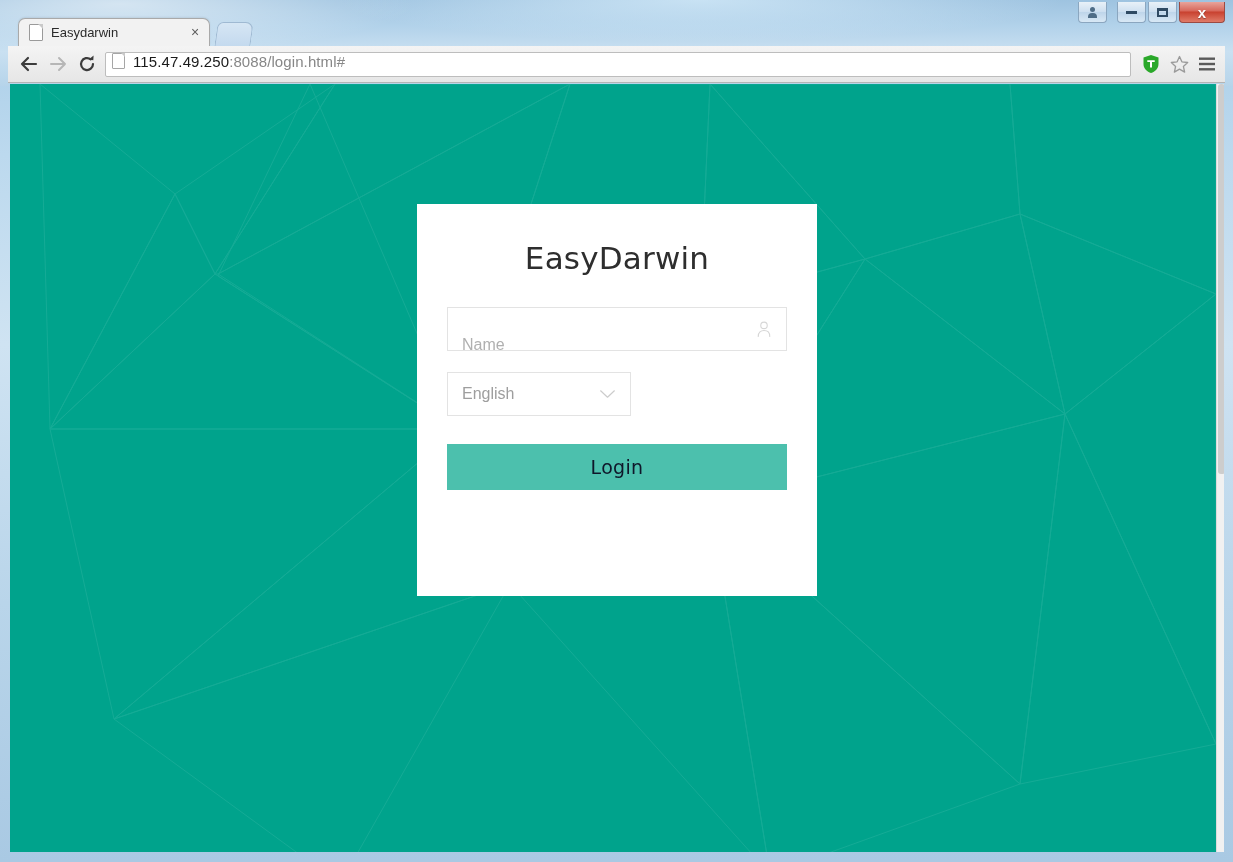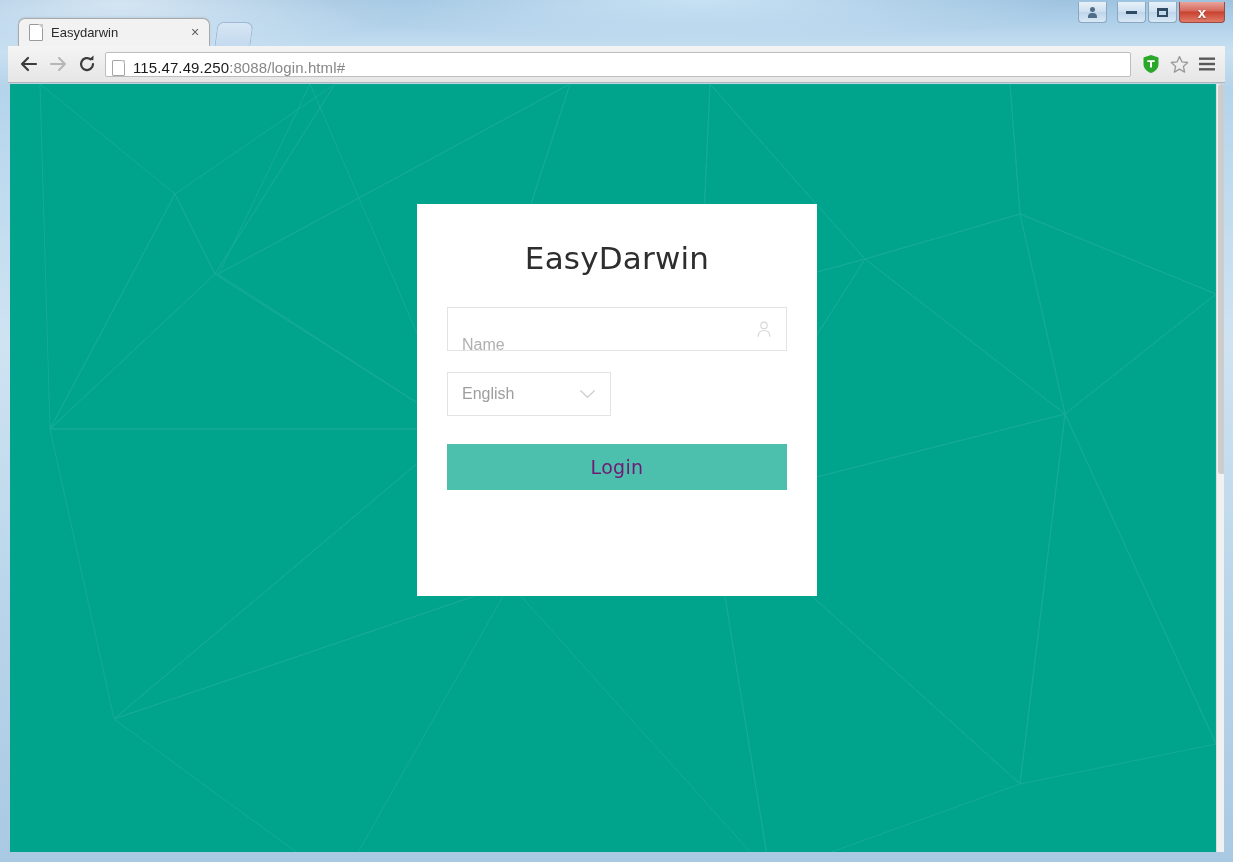--- a/index.html
+++ b/index.html
@@ -183,21 +183,21 @@
   }
   .arrow-svg { display: block; }
   .omnibox {
     flex: 1 1 auto;
     height: 25px;
     margin: 0 6px 0 4px;
     background: #fff;
     border: 1px solid #bdbdbd;
     border-radius: 2px;
     display: flex;
-    align-items: flex-end;
+    align-items: flex-start;
     padding: 0 6px;
     box-sizing: border-box;
   }
   .page-icon {
     width: 11px; height: 14px;
     background: #fff;
     border: 1px solid #a6a6a6;
     border-radius: 1px;
     position: relative;
     flex: 0 0 auto;
@@ -313,21 +313,21 @@
   .field-icon {
     position: absolute;
     right: 13px;
     top: 50%;
     transform: translateY(-50%);
     width: 18px; height: 18px;
     pointer-events: none;
   }
   .select-wrap {
     position: relative;
-    width: 164px;
+    width: 184px;
     height: 44px;
     border: 1px solid #e3e3e3;
     background: #fff;
     box-sizing: border-box;
     margin-bottom: 28px;
   }
   .select-wrap .sel-value {
     position: absolute;
     left: 14px;
     top: 50%;
@@ -342,21 +342,21 @@
     transform: translateY(-50%);
     width: 17px; height: 11px;
     pointer-events: none;
   }
   .login-btn {
     display: block;
     width: 100%;
     height: 46px;
     background: #4cc0ad;
     border: none;
-    color: #701a75;
+    color: #0f172a;
     font-size: 19px;
     letter-spacing: 0.3px;
     cursor: pointer;
     font-family: "DejaVu Sans", sans-serif;
   }
 </style>
 </head>
 <body>
 
 <div class="window">

